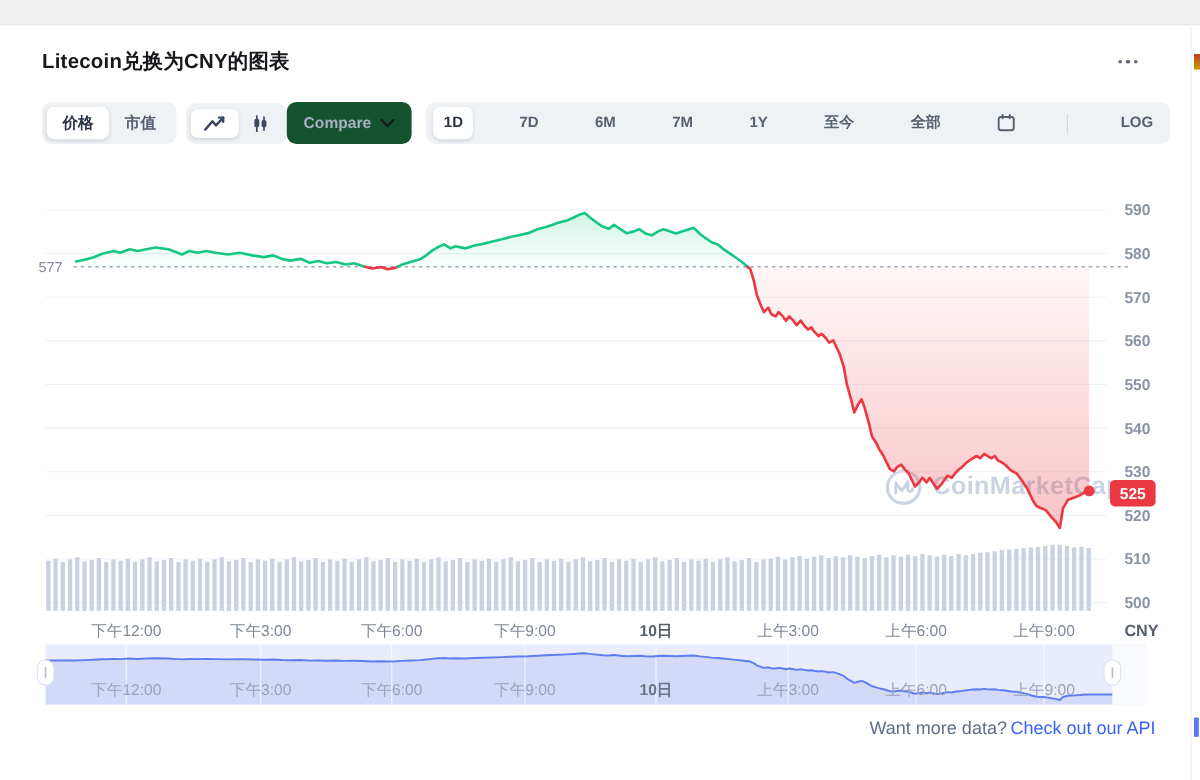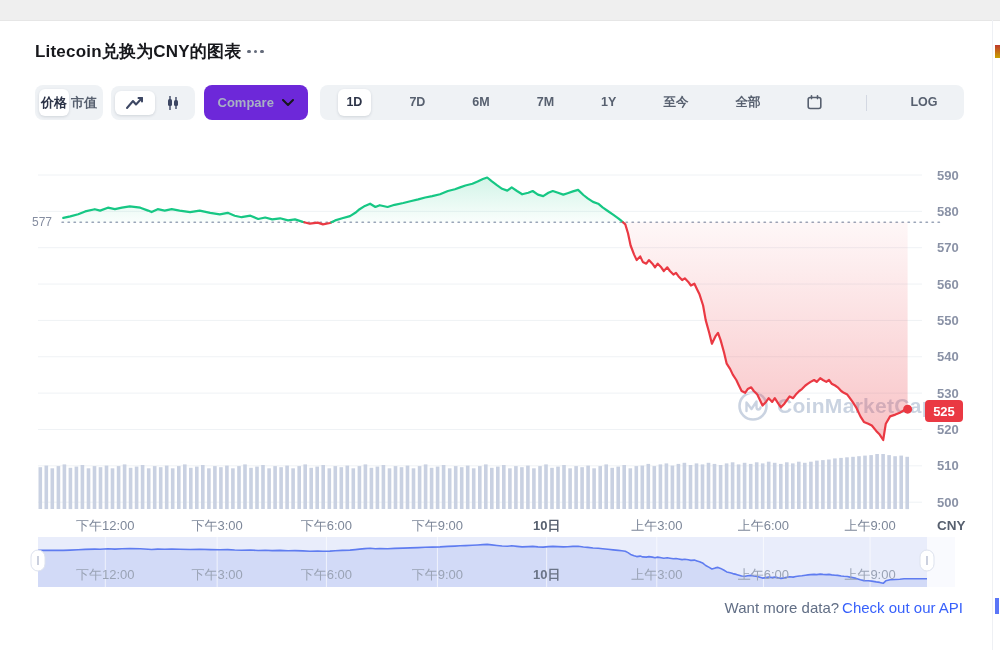--- a/index.html
+++ b/index.html
@@ -7,40 +7,40 @@
     width:1000px;height:650px;position:relative;overflow:hidden;
     background:#ffffff;font-family:"Liberation Sans",sans-serif;
     -webkit-font-smoothing:antialiased;
   }
   .topbar{position:absolute;top:0;left:0;width:1000px;height:20px;background:#efefef;border-bottom:1px solid #e6e6e6;z-index:3;}
   .edge-line{position:absolute;top:20px;left:992px;width:1px;height:630px;background:#eef0f4;z-index:4;}
   .edge-frag-red{position:absolute;left:995px;top:45px;width:5px;height:13px;background:linear-gradient(#c0392b,#c8a200);z-index:4;}
   .edge-frag-blue{position:absolute;left:995px;top:598px;width:4px;height:16px;background:#5b76f7;z-index:4;}
 
   .chrome{position:absolute;top:20px;left:0;width:992px;z-index:3;}
-  .title-row{display:flex;align-items:center;padding:20px 38px 0 35px;}
+  .title-row{display:flex;justify-content:space-between;align-items:center;padding:20px 38px 0 35px;}
   .page-title{margin:0;font-size:17px;font-weight:bold;color:#17181c;letter-spacing:.2px;}
   .dots-btn{background:none;border:none;display:flex;gap:3px;padding:6px;cursor:pointer;}
   .dots-btn i{width:3.5px;height:3.5px;border-radius:50%;background:#646b7b;display:block;}
 
   .toolbar{display:flex;align-items:center;margin:22px 28px 0 35px;}
   .seg{background:#eff2f5;border-radius:8px;padding:4px;display:flex;align-items:center;}
   .seg + .seg{margin-left:8px;}
   .seg-btn{
     border:none;background:transparent;color:#57606f;font-weight:bold;font-size:13px;
-    padding:6px 2px;border-radius:6px;font-family:inherit;cursor:pointer;white-space:nowrap;line-height:15px;
+    padding:6px 13px;border-radius:6px;font-family:inherit;cursor:pointer;white-space:nowrap;line-height:15px;
   }
   .seg-btn.active{background:#fff;box-shadow:0 1px 3px rgba(24,34,58,.14);color:#2c3347;}
   .icon-btn{padding:5px 10px;display:flex;align-items:center;}
   .spacer{flex:1;}
   .compare-btn{
-    background:#6d28d9;border:none;border-radius:8px;color:#a8b1c3;font-weight:bold;font-size:13px;
+    background:#14532d;border:none;border-radius:8px;color:#a8b1c3;font-weight:bold;font-size:13px;
     font-family:inherit;padding:10px 14px;display:flex;align-items:center;gap:8px;margin-right:12px;cursor:pointer;
   }
-  .ranges{padding:4px 18px;gap:30px;}
+  .ranges{padding:4px 6px;gap:30px;}
   .ranges .seg-btn{padding:6px 8.5px;font-size:12.5px;}
   .vdiv{width:1px;height:16px;background:#d3d8e2;margin:0 5px;}
 
   .watermark{
     position:absolute;left:737px;top:390px;z-index:1;display:flex;align-items:center;gap:8px;
     color:#9fb0c9;opacity:.55;pointer-events:none;
   }
   .watermark .wm-text{font-size:21px;font-weight:bold;letter-spacing:.3px;}
 
   #chart-svg{position:absolute;top:0;left:0;z-index:2;pointer-events:none;}

